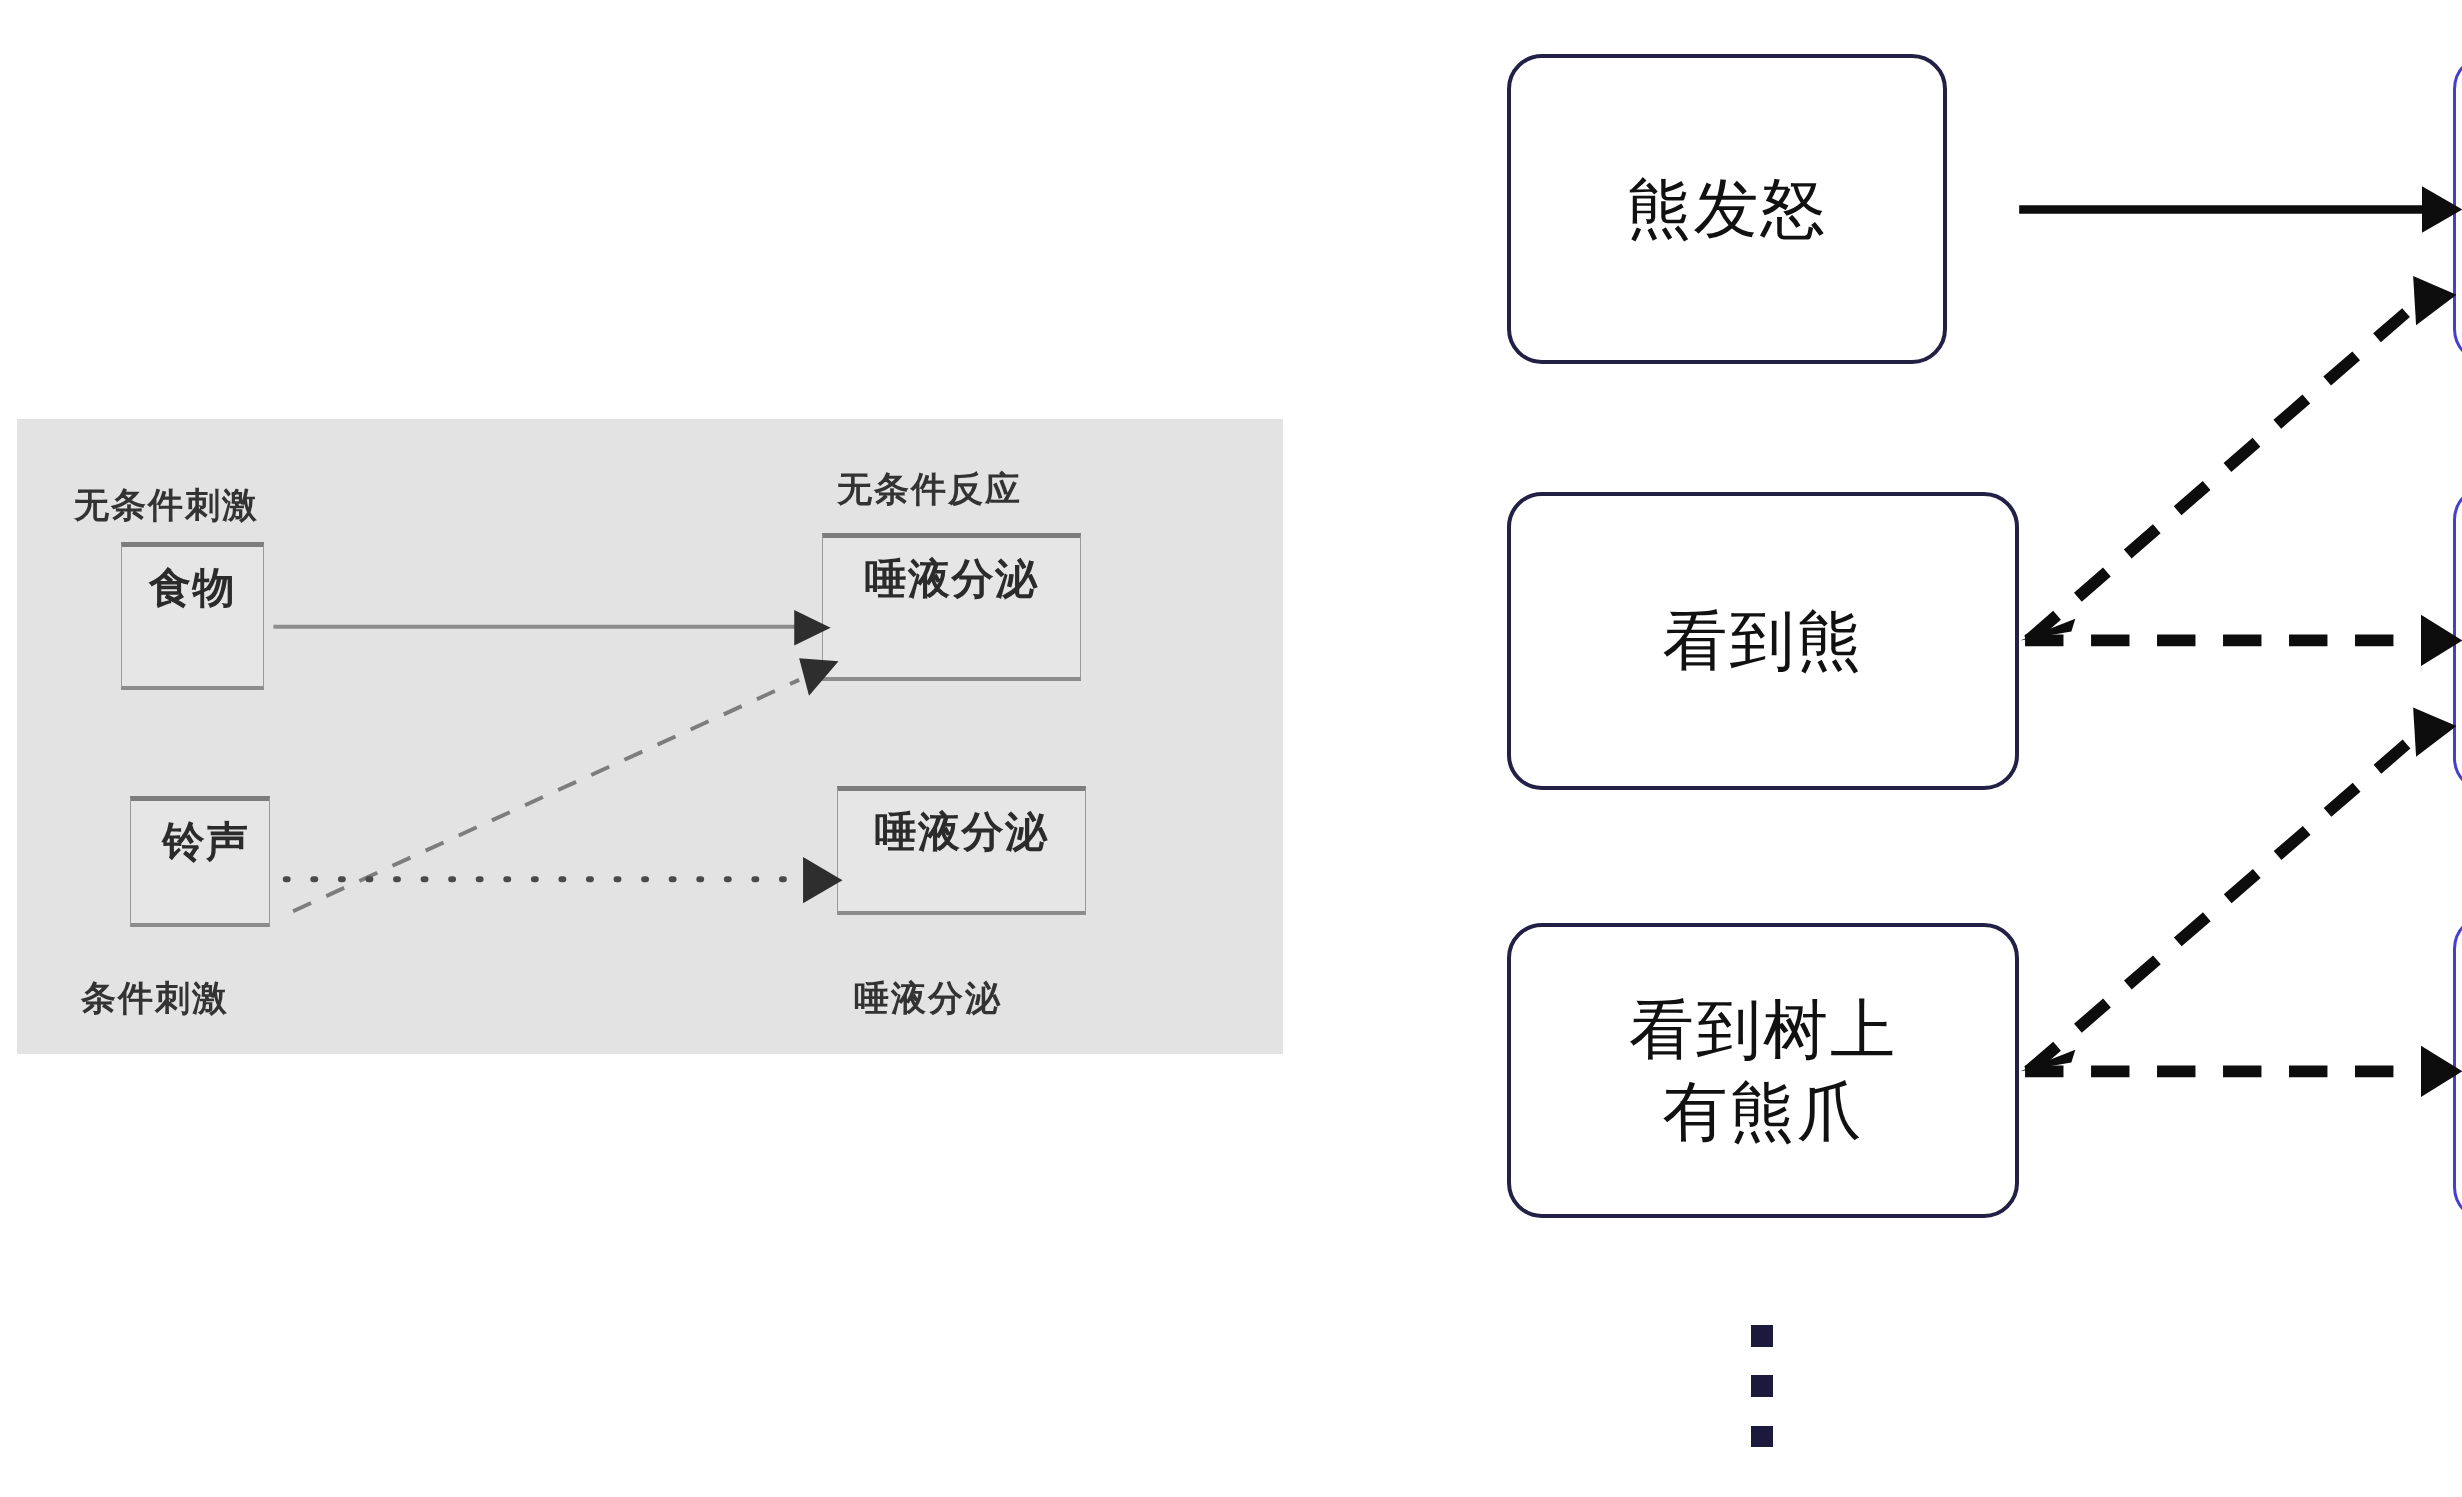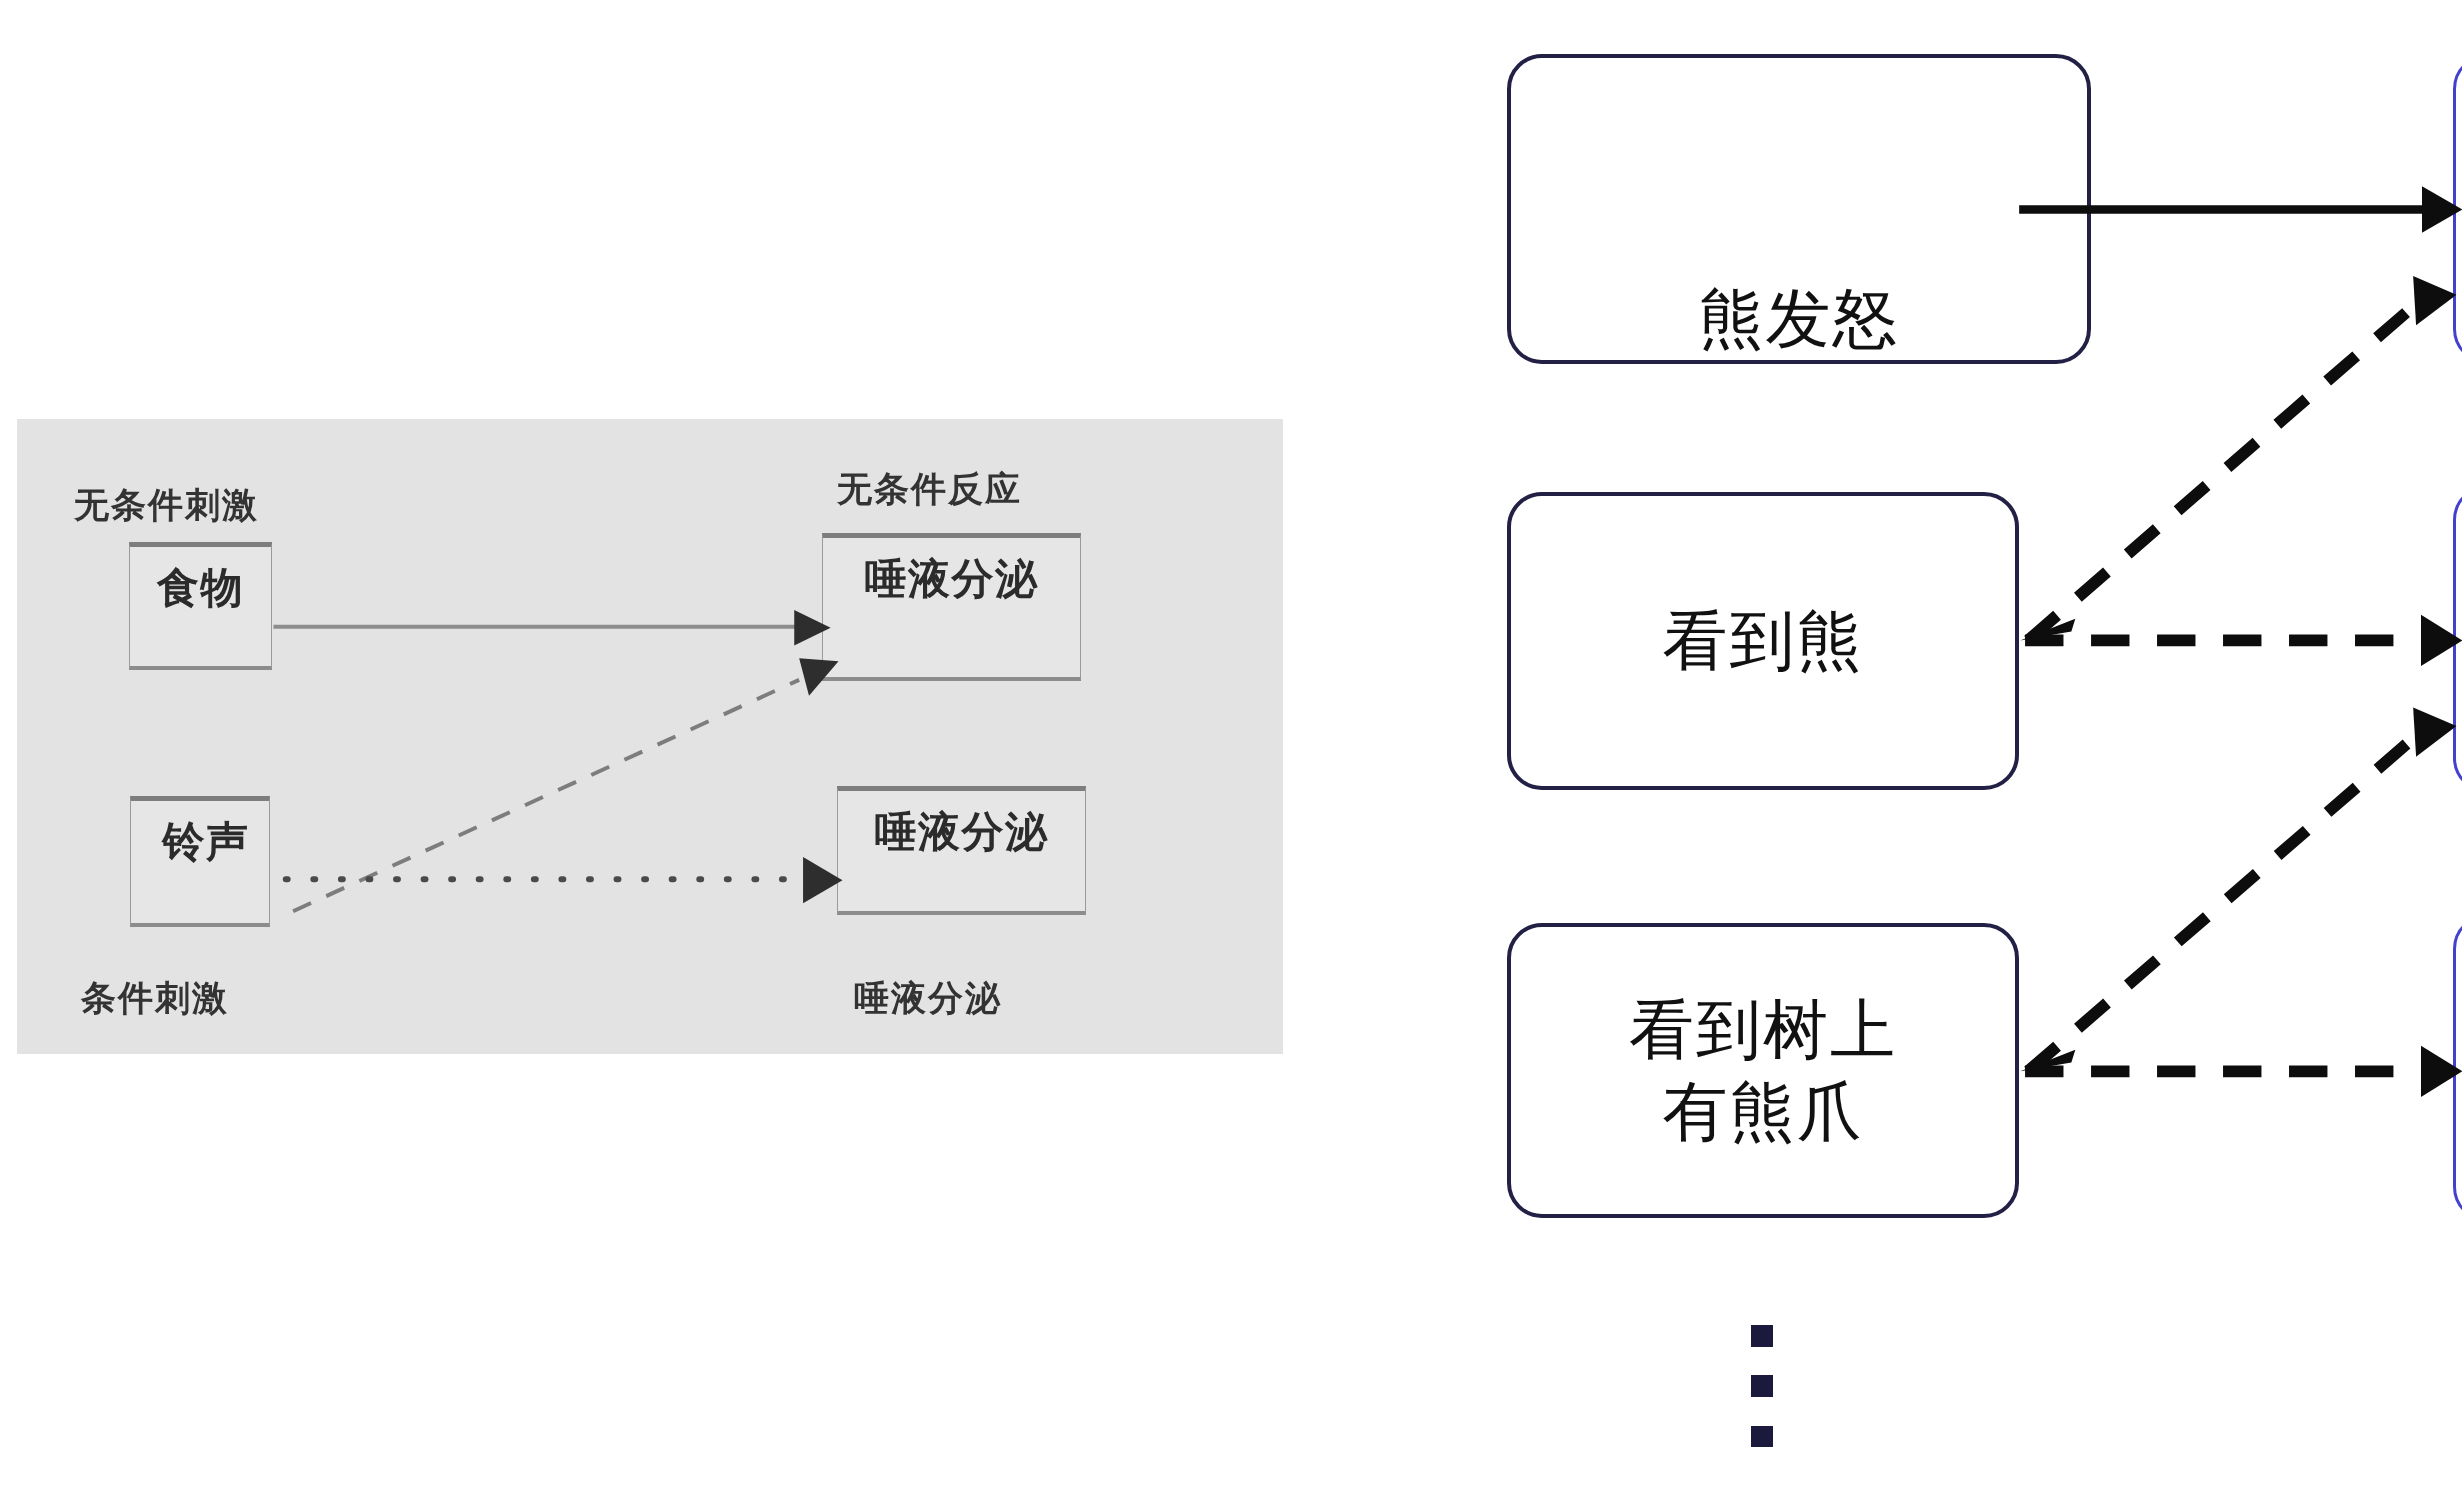--- a/index.html
+++ b/index.html
@@ -61,21 +61,21 @@
   }
   .pav-box span {
     color: #2b2b2b;
     font-family: "DejaVu Sans", "Liberation Sans", sans-serif;
     font-weight: 700;
     font-size: 42px;
     letter-spacing: 1.5px;
     white-space: nowrap;
     margin-top: 12.8px;
   }
-  #pav-food  { left: 112px;  top: 123px; width: 143px; height: 128px; }
+  #pav-food  { left: 104px;  top: 123px; width: 143px; height: 148px; }
   #pav-bell  { left: 113px;  top: 377px; width: 140px; height: 131px; padding-left: 12px; }
   #pav-sal-1 { left: 805px; top: 114px; width: 259px; height: 148px; }
   #pav-sal-2 { left: 820px; top: 367px; width: 249px; height: 129px; }
 
   #pav-arrows {
     position: absolute;
     left: 0; top: 0;
     width: 1266px;
     height: 635px;
   }
@@ -104,21 +104,21 @@
   .rl-box .cn {
     color: #111111;
     font-family: "DejaVu Sans", "Liberation Sans", sans-serif;
     font-weight: 400;
     font-size: 65px;
     line-height: 1.26;
     letter-spacing: 2px;
     white-space: pre-line;
   }
 
-  #box-bear-angry  { left: 1507px; top: 54px;  width: 584px; height: 310px; align-items: flex-end; }
+  #box-bear-angry  { left: 1507px; top: 54px;  width: 440px; height: 310px; }
   #box-see-bear    { left: 1507px; top: 492px; width: 512px; height: 298px; }
   #box-see-claw    { left: 1507px; top: 923px; width: 512px; height: 295px; }
   #box-reward      { left: 2453px; top: 54px;  width: 497px; height: 310px; }
   #box-v-sp        { left: 2453px; top: 485px;  width: 497px; height: 308px; }
   #box-v-s         { left: 2453px; top: 914px; width: 497px; height: 308px; }
 
   #rl-arrows {
     position: absolute;
     left: 0; top: 0;
     width: 3306px;

